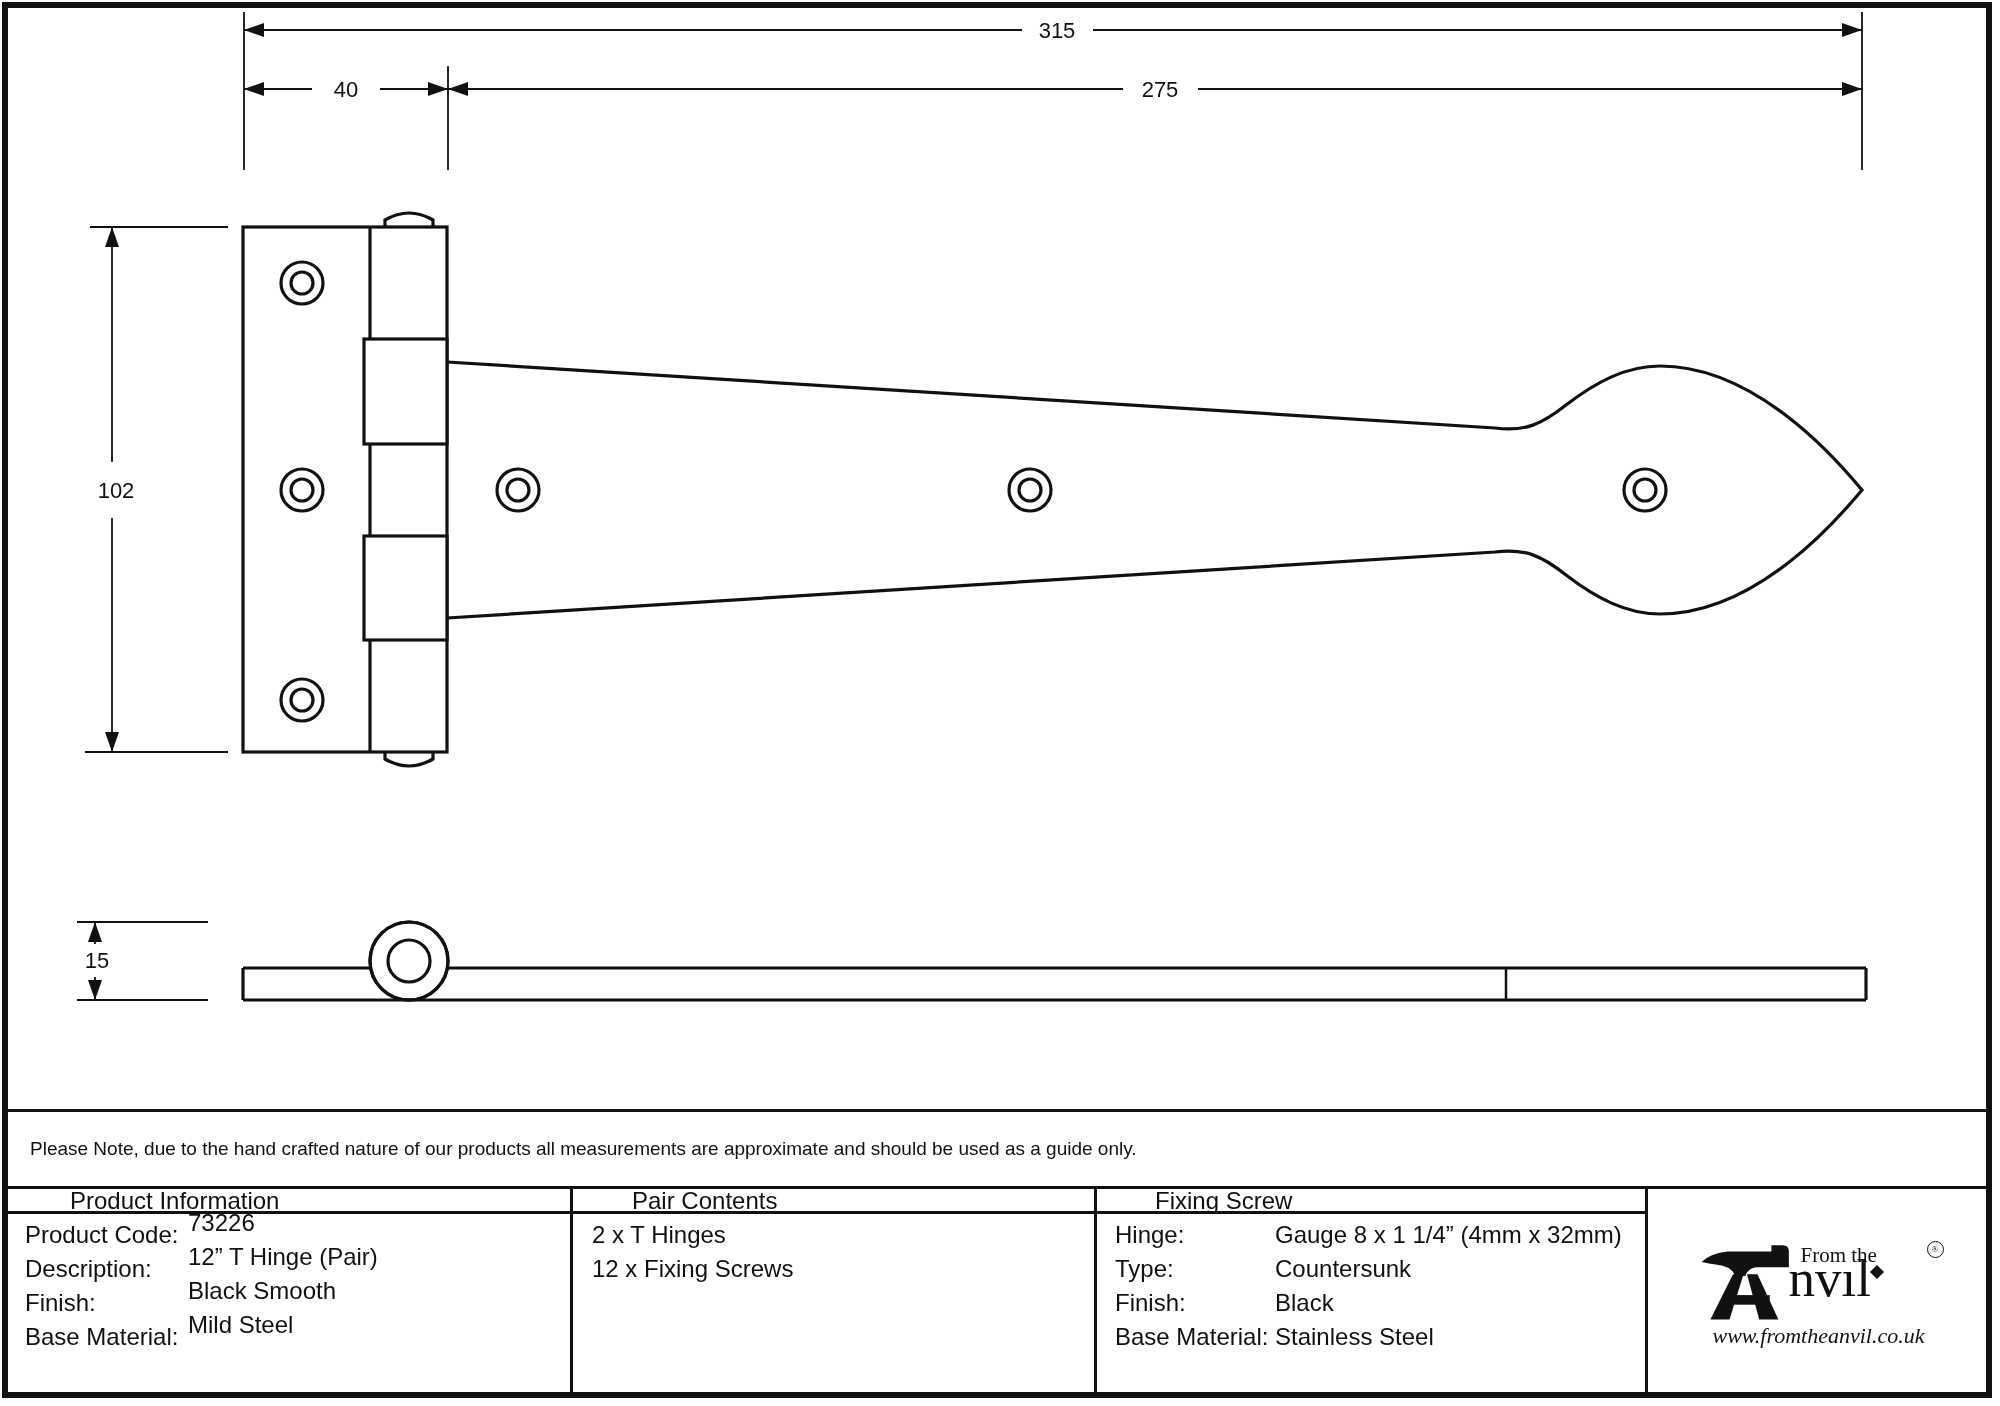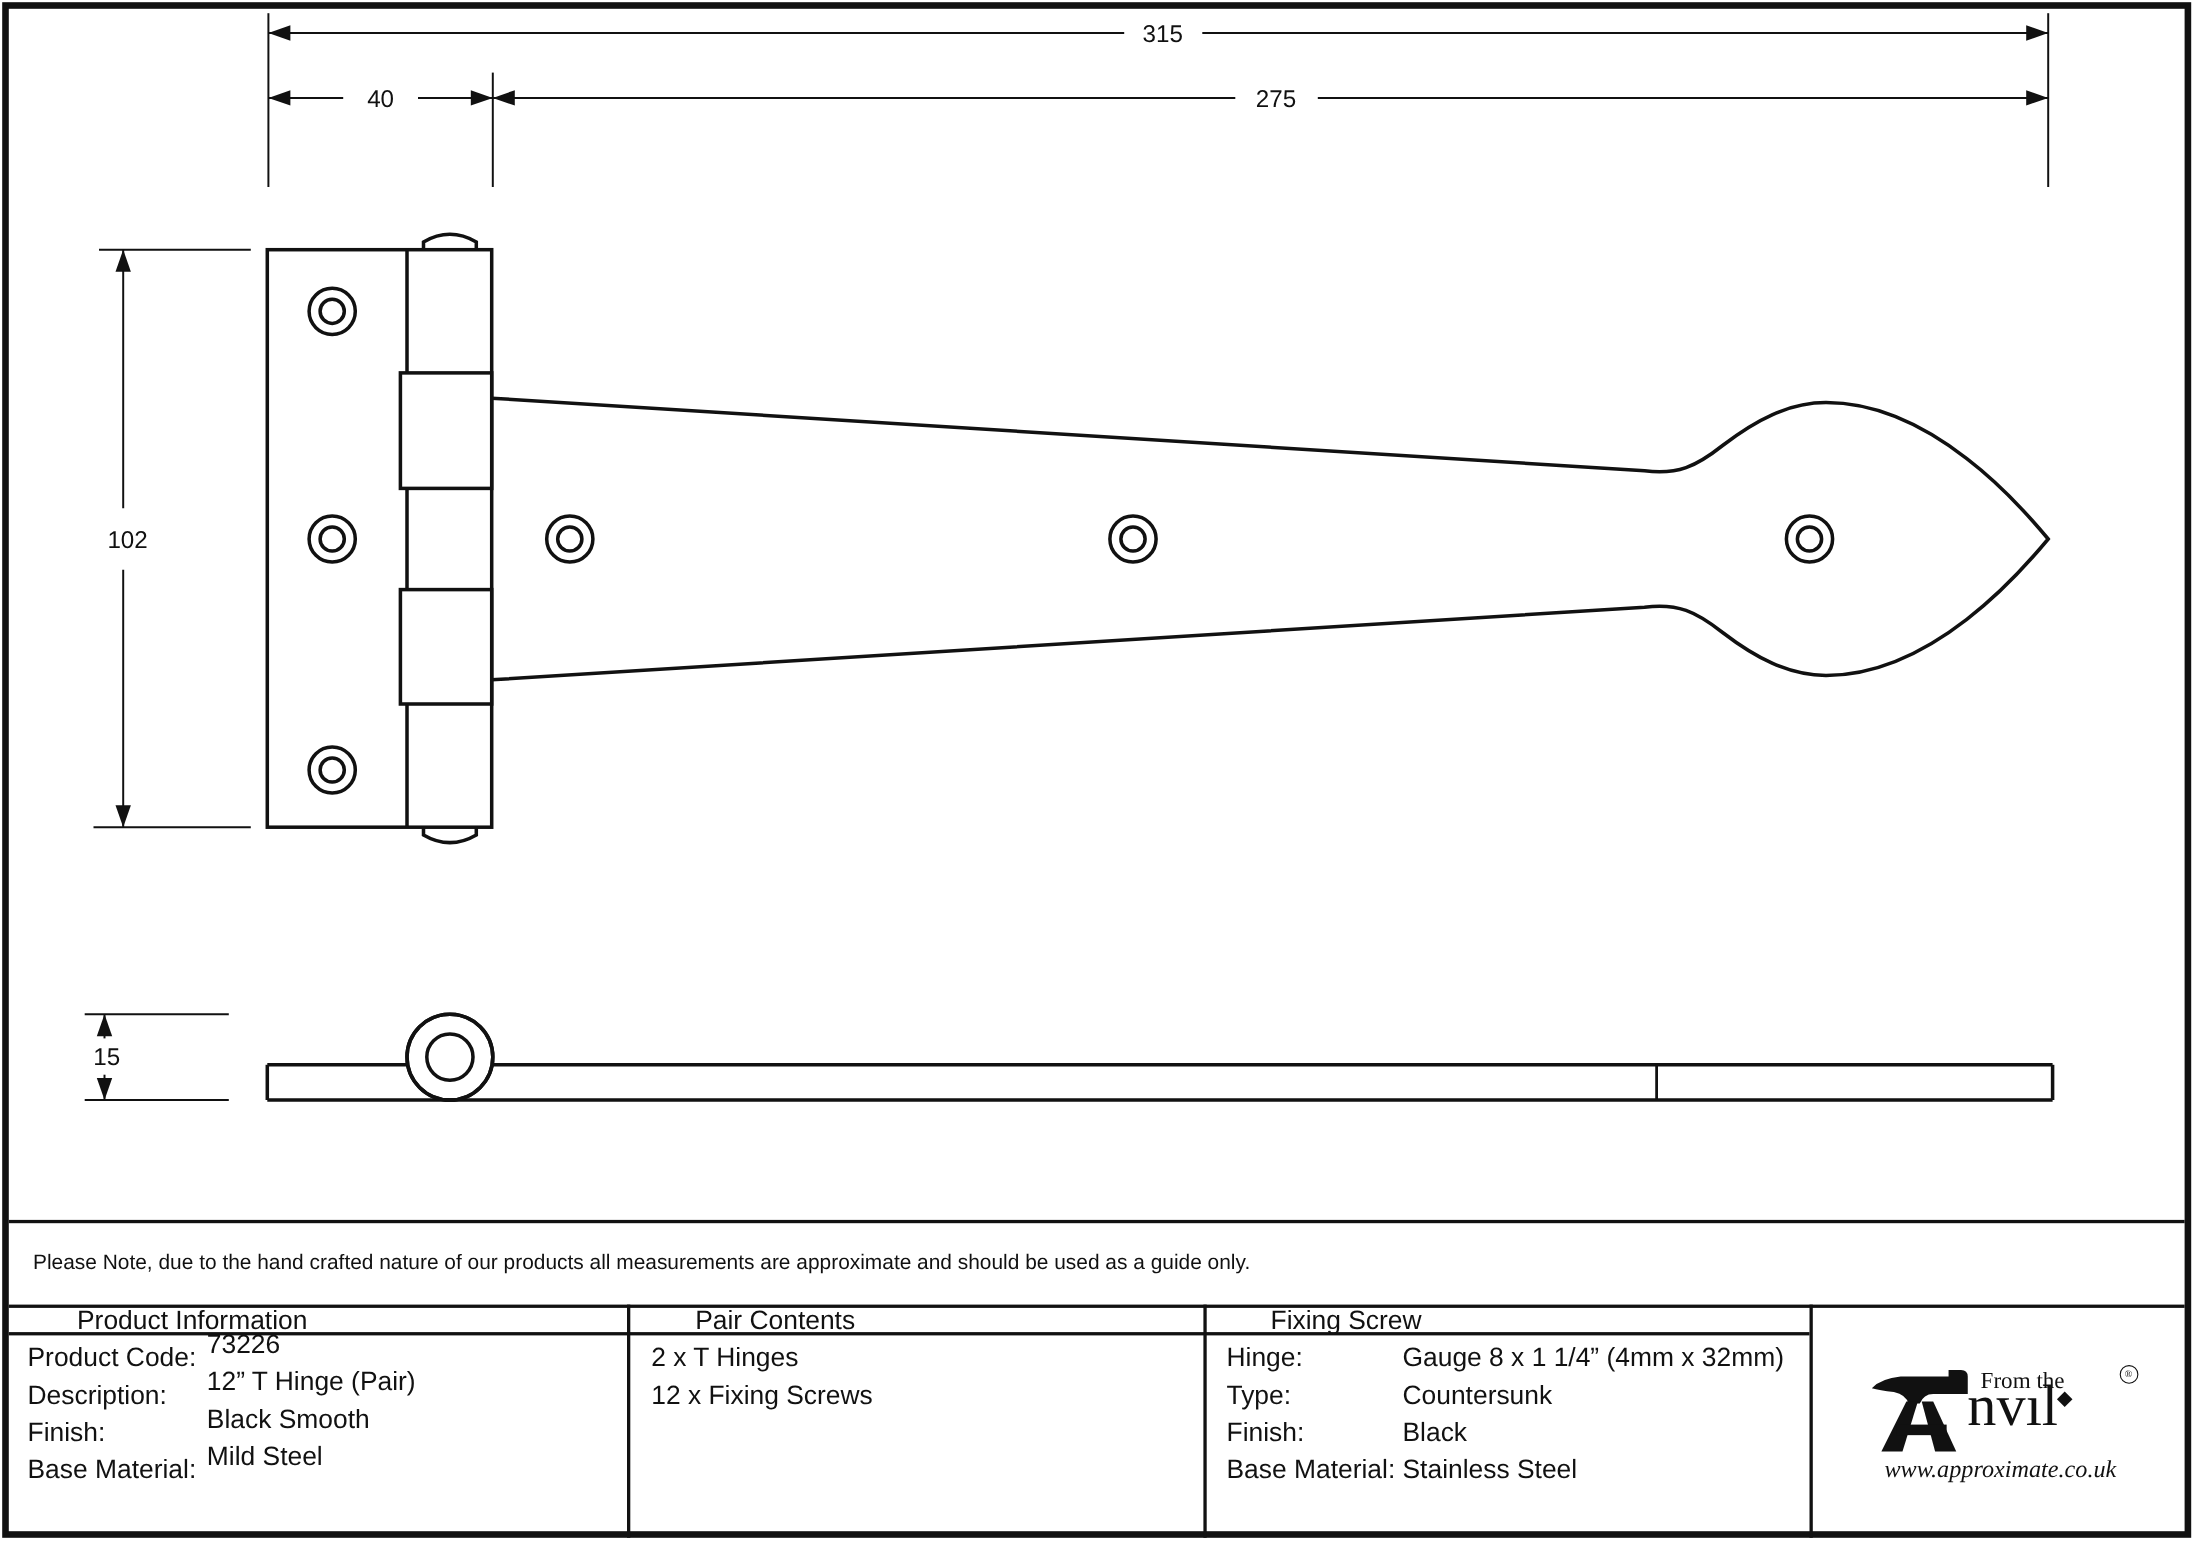--- a/index.html
+++ b/index.html
@@ -168,15 +168,15 @@
         <path d="M4,24 Q14,14 34,12 L84,12 L84,5 L97,5 Q104,5 104,12 L104,30 L68,30 Q58,30 54,40 L42,40 Q40,31 27,28 Q12,26 4,24 Z"></path>
         <polygon points="40,38 52,38 36,90 14,90"></polygon>
         <polygon points="56,38 68,38 92,90 70,90"></polygon>
         <rect x="30" y="62" width="52" height="11"></rect>
       </g>
     </svg>
     <span class="fromthe">From the</span>
     <span class="anvilword">nvıl</span>
     <span class="idot"></span>
     <span class="reg">®</span>
-    <div class="site">www.approximate.co.uk</div>
+    <div class="site">www.fromtheanvil.co.uk</div>
   </div>
 </div>
 
 </body></html>

